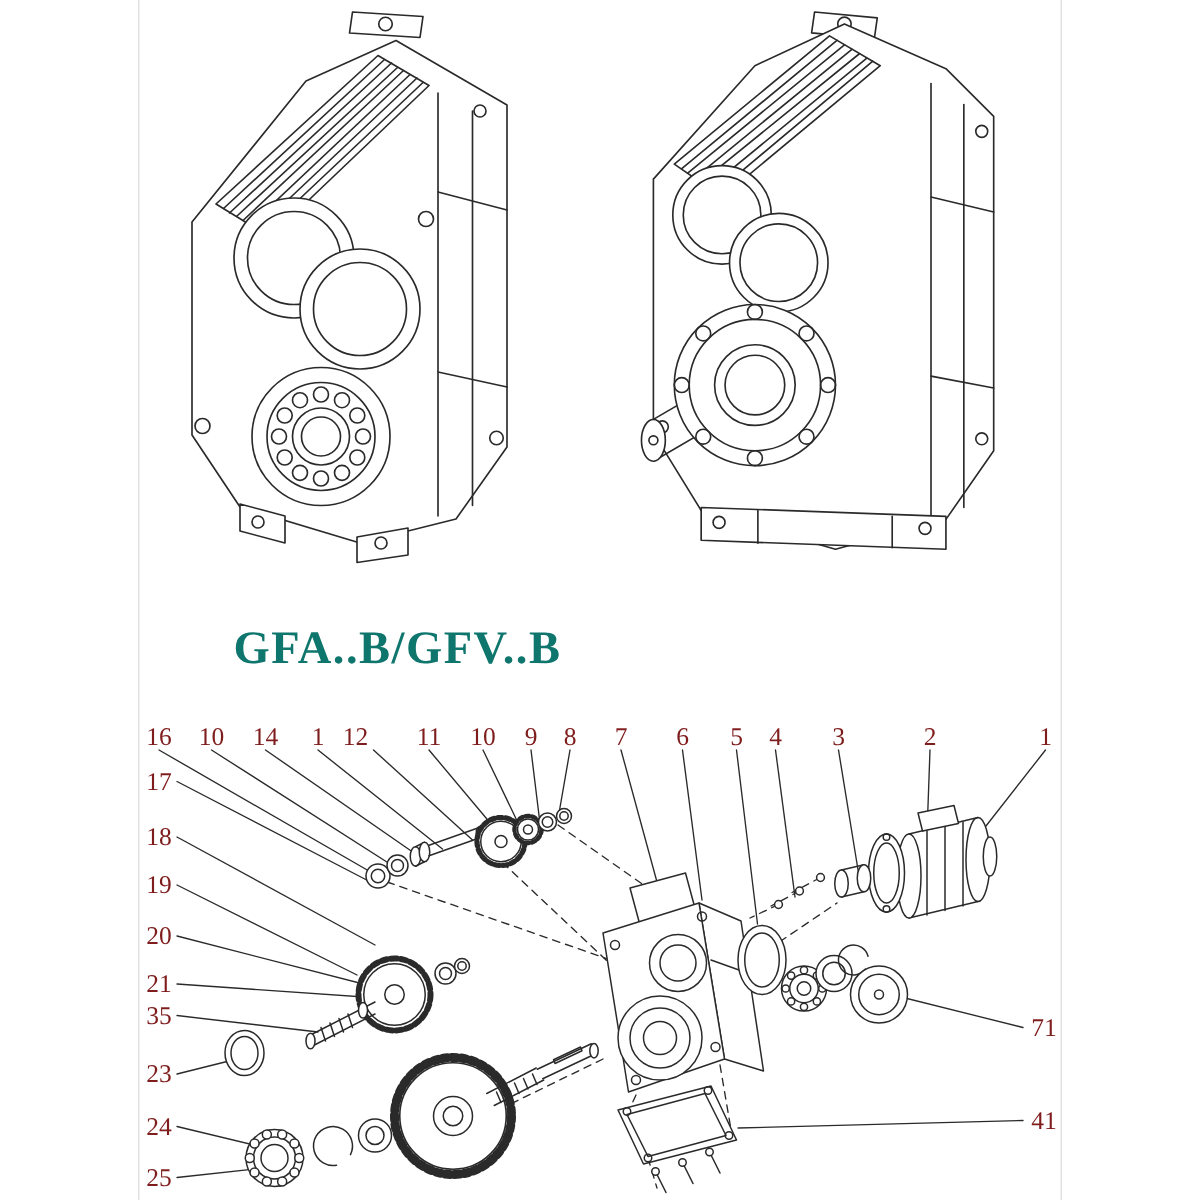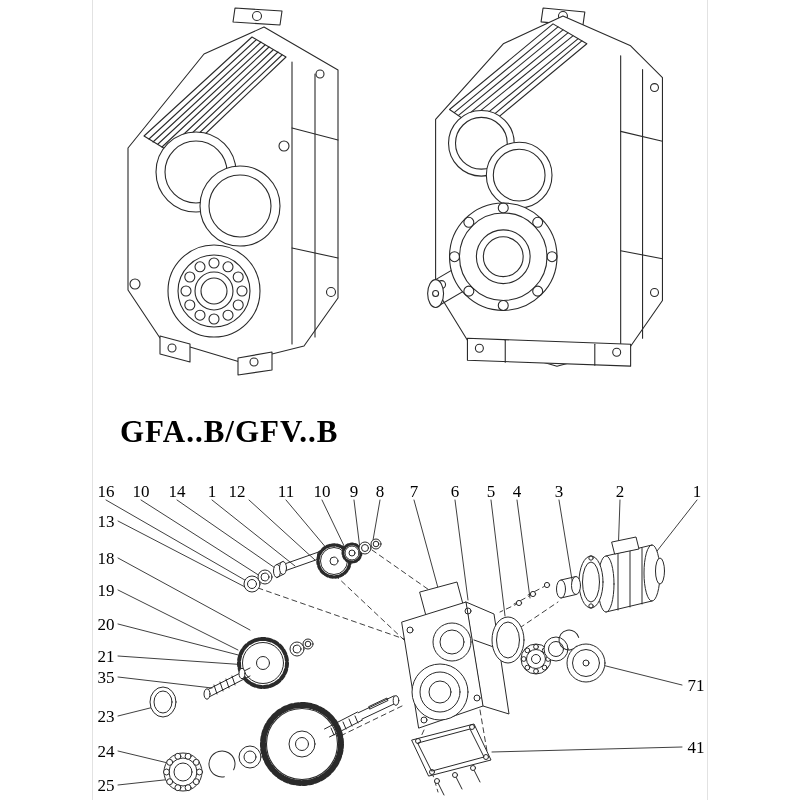--- a/index.html
+++ b/index.html
@@ -2,23 +2,23 @@
 <html><head>
 <meta charset="utf-8">
 <style>
   * { margin:0; padding:0; box-sizing:border-box; }
   html,body { width:800px; height:800px; background:#ffffff; overflow:hidden; }
   body { position:relative; font-family:"Liberation Serif", serif; color:#1a1a1a; }
   .page { position:absolute; inset:0; background:#ffffff; }
   .edge-line { position:absolute; top:0; width:1px; height:800px; background:#e2e2e2; }
   svg.drawing, svg.exploded { position:absolute; }
   .model-label { position:absolute; font-weight:700; font-size:31px; letter-spacing:1px;
-                 text-align:left; color:#000000; font-family:"Liberation Serif", serif; }
+                 text-align:center; color:#0f766e; font-family:"Liberation Serif", serif; }
   .callout { position:absolute; transform:translate(-50%,-50%); font-size:17px;
-             color:#000000; font-family:"Liberation Serif", serif; line-height:1; }
+             color:#7f1d1d; font-family:"Liberation Serif", serif; line-height:1; }
 </style>
 </head>
 <body>
 
 <div class="page">
 
   <div class="edge-line" style="left:92px"></div>
   <div class="edge-line" style="left:707px"></div>
 
   <svg class="drawing" style="left:88px;top:0;width:310px;height:400px" viewBox="0 0 310 400" fill="none" stroke="#2a2a2a" stroke-width="1.1" stroke-linecap="round" stroke-linejoin="round">
@@ -366,21 +366,21 @@
   <span class="callout" style="left:354px;top:491px">9</span>
   <span class="callout" style="left:380px;top:491px">8</span>
   <span class="callout" style="left:414px;top:491px">7</span>
   <span class="callout" style="left:455px;top:491px">6</span>
   <span class="callout" style="left:491px;top:491px">5</span>
   <span class="callout" style="left:517px;top:491px">4</span>
   <span class="callout" style="left:559px;top:491px">3</span>
   <span class="callout" style="left:620px;top:491px">2</span>
   <span class="callout" style="left:697px;top:491px">1</span>
 
-  <span class="callout" style="left:106px;top:521px">13</span>
+  <span class="callout" style="left:106px;top:521px">17</span>
   <span class="callout" style="left:106px;top:558px">18</span>
   <span class="callout" style="left:106px;top:590px">19</span>
   <span class="callout" style="left:106px;top:624px">20</span>
   <span class="callout" style="left:106px;top:656px">21</span>
   <span class="callout" style="left:106px;top:677px">35</span>
   <span class="callout" style="left:106px;top:716px">23</span>
   <span class="callout" style="left:106px;top:751px">24</span>
   <span class="callout" style="left:106px;top:785px">25</span>
 
   <span class="callout" style="left:696px;top:685px">71</span>

